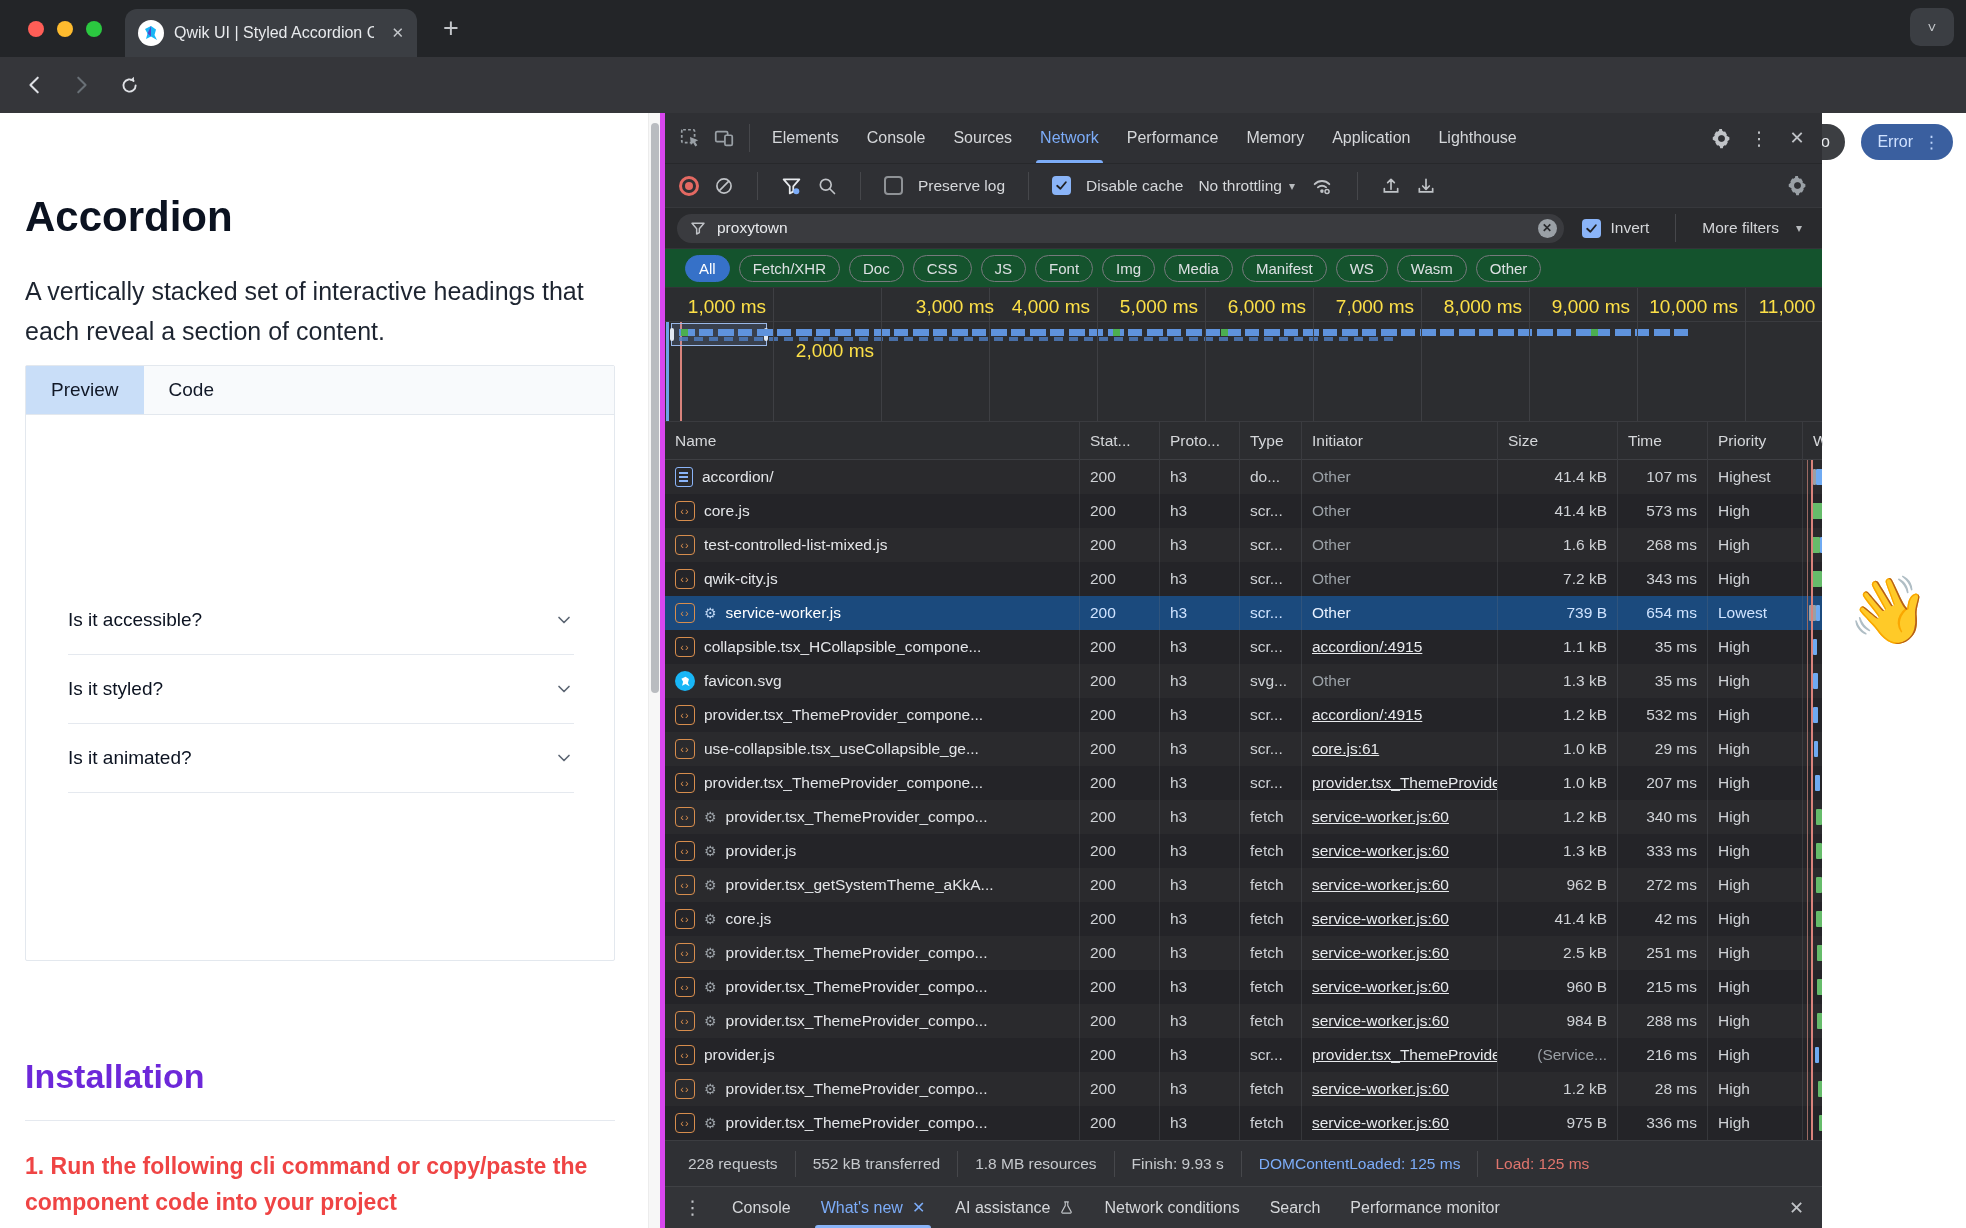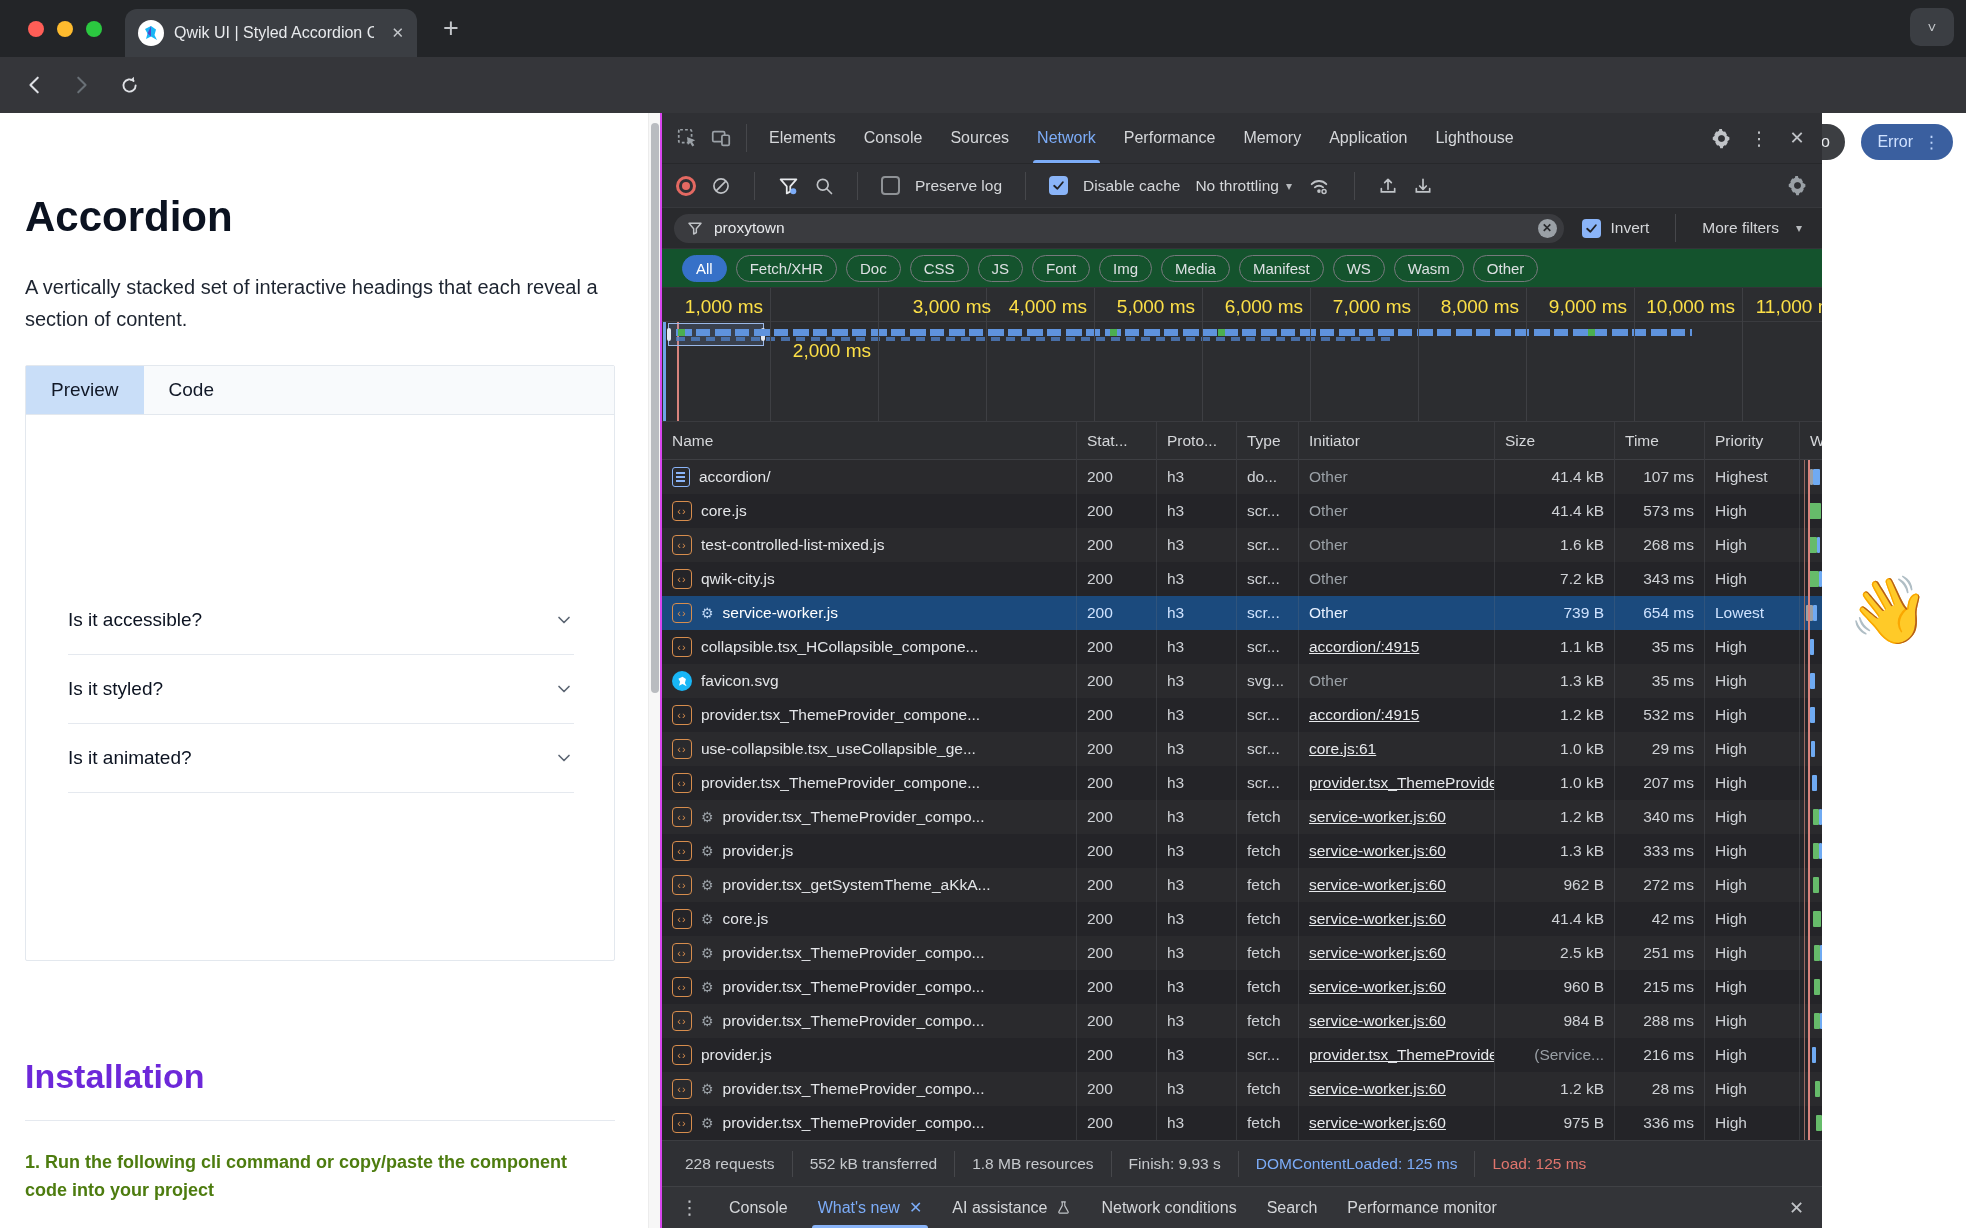--- a/index.html
+++ b/index.html
@@ -24,36 +24,36 @@
   .url-star { margin-left:auto; }
   .glasses-btn { position:absolute; left:1653px; top:69px; }
   .nav-div { position:absolute; left:1706px; top:72px; width:1px; height:26px; background:#55575b; }
   .incog-chip { position:absolute; left:1722px; top:67px; height:36px; border-radius:18px; background:#3c3e42; display:flex; align-items:center; gap:9px; padding:0 15px; color:#e8eaed; font-size:16px; }
   .error-pill { position:absolute; right:13px; top:67px; height:36px; border-radius:18px; background:#3a5f9f; display:flex; align-items:center; gap:10px; padding:0 13px 0 16px; color:#cfe1ff; font-size:16px; }
   .error-dots { font-size:17px; letter-spacing:0; color:#bcd4fb; }
 
   
   .page { position:absolute; left:0; top:113px; width:648px; height:1115px; background:#fff; color:#111827; overflow:hidden; }
   .page h1 { position:absolute; left:25px; top:80px; font-size:42px; font-weight:700; color:#0b1220; }
-  .page .desc { position:absolute; left:25px; top:158px; width:588px; font-size:20px; line-height:1.6; color:#1d2430; }
+  .page .desc { position:absolute; left:25px; top:158px; width:588px; font-size:25px; line-height:1.6; color:#1d2430; }
   .panel { position:absolute; left:25px; top:252px; width:590px; height:596px; border:1px solid #e3e8ee; background:#fff; border-radius:2px; }
   .panel-tabs { height:49px; background:#f8fafc; border-bottom:1px solid #e3e8ee; display:flex; }
   .ptab { padding:0 25px; display:flex; align-items:center; font-size:19px; color:#111827; }
   .ptab.active { background:#c9def8; }
   .acc-list { margin:171px 25px 0 42px; width:506px; }
   .acc-item { height:69px; display:flex; align-items:center; justify-content:space-between; border-bottom:1px solid #e5e9ef; font-size:19px; font-weight:500; color:#0b1220; }
   .page .inst-h { position:absolute; left:25px; top:944px; font-size:34px; font-weight:700; color:#6d28d9; }
   .page .inst-hr { position:absolute; left:25px; top:1007px; width:590px; height:1px; background:#e5e9ef; }
-  .page .step { position:absolute; left:25px; top:1036px; width:572px; font-size:18px; line-height:1.55; font-weight:700; color:#4d7c0f; }
+  .page .step { position:absolute; left:25px; top:1036px; width:572px; font-size:23px; line-height:1.55; font-weight:700; color:#ef4444; }
 
   .page-scrollbar { position:absolute; left:648px; top:113px; width:12px; height:1115px; background:#f7f7f7; border-left:1px solid #ececec; }
   .page-scrollbar .thumb { position:absolute; left:2px; top:10px; width:8px; height:570px; border-radius:4px; background:#b9bcc0; }
 
   
-  .devtools { position:absolute; left:660px; top:113px; width:1162px; height:1115px; background:#282828; color:#dfe1e5; font-size:15.5px; border-left:2px solid #d946ef; }
+  .devtools { position:absolute; left:660px; top:113px; width:1162px; height:1115px; background:#282828; color:#dfe1e5; font-size:15.5px; border-left:5px solid #d946ef; }
   .dt-tabbar { height:50px; background:#2f3034; display:flex; align-items:center; padding:0 8px; }
   .dt-icbtn { width:34px; height:34px; display:flex; align-items:center; justify-content:center; border-radius:4px; }
   .dt-vdiv { width:1px; height:28px; background:#46474b; margin:0 8px; }
   .dt-tab { height:100%; display:flex; align-items:center; padding:0 14px; font-size:16px; color:#d5d7da; position:relative; white-space:nowrap; }
   .dt-tab.active { color:#7cacf8; }
   .dt-tab.active .tab-underline { position:absolute; left:10px; right:10px; bottom:0; height:3px; border-radius:3px 3px 0 0; background:#7cacf8; }
   .dt-tabbar-right { margin-left:auto; display:flex; align-items:center; gap:4px; }
   .dots-v { font-size:19px; color:#c0c3c7; }
   .x-glyph { font-size:18px; color:#c0c3c7; }
 

